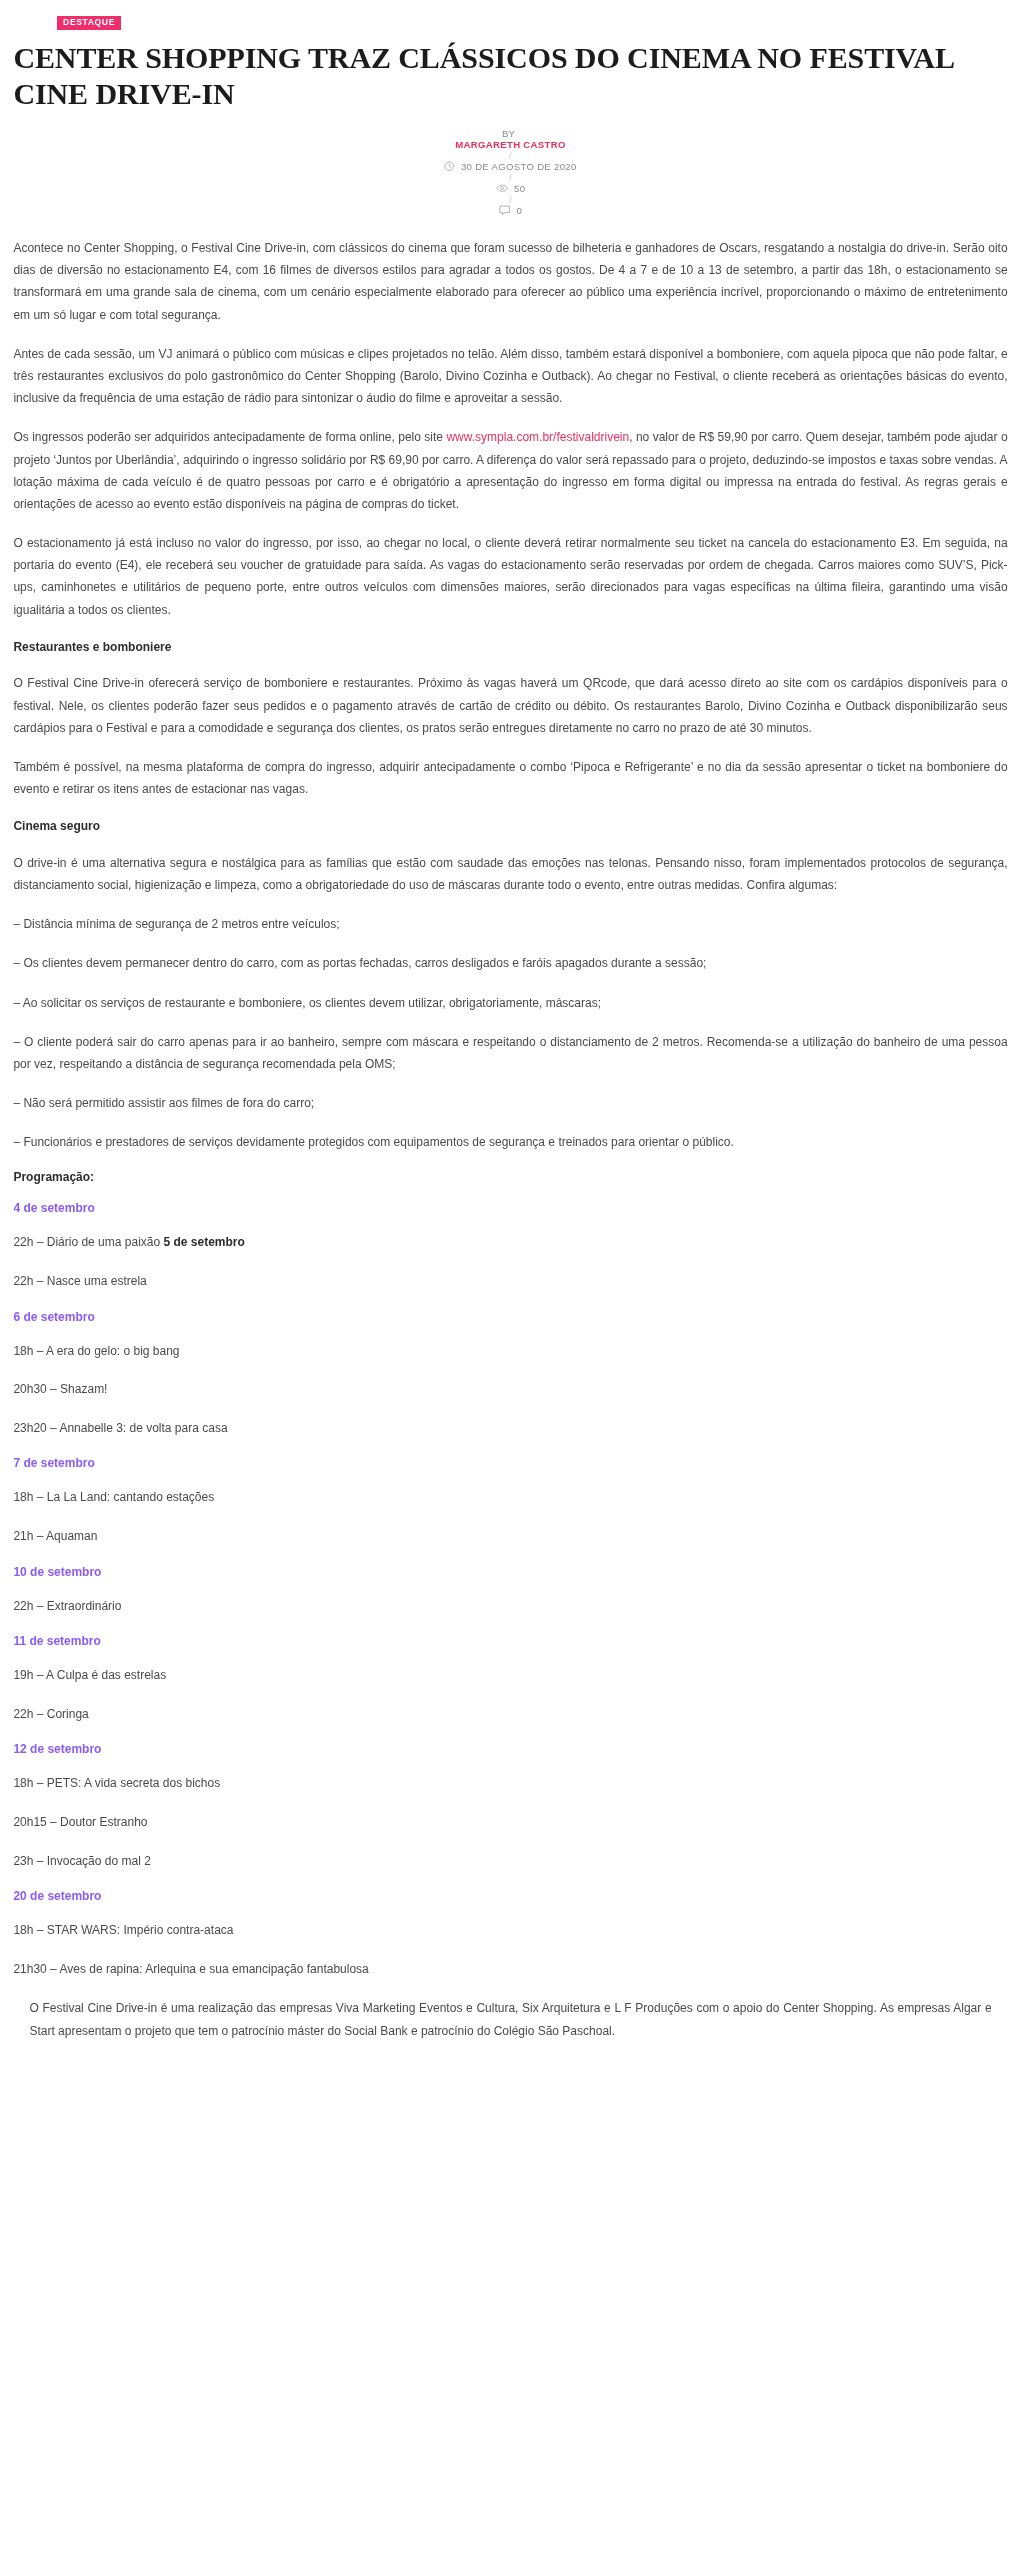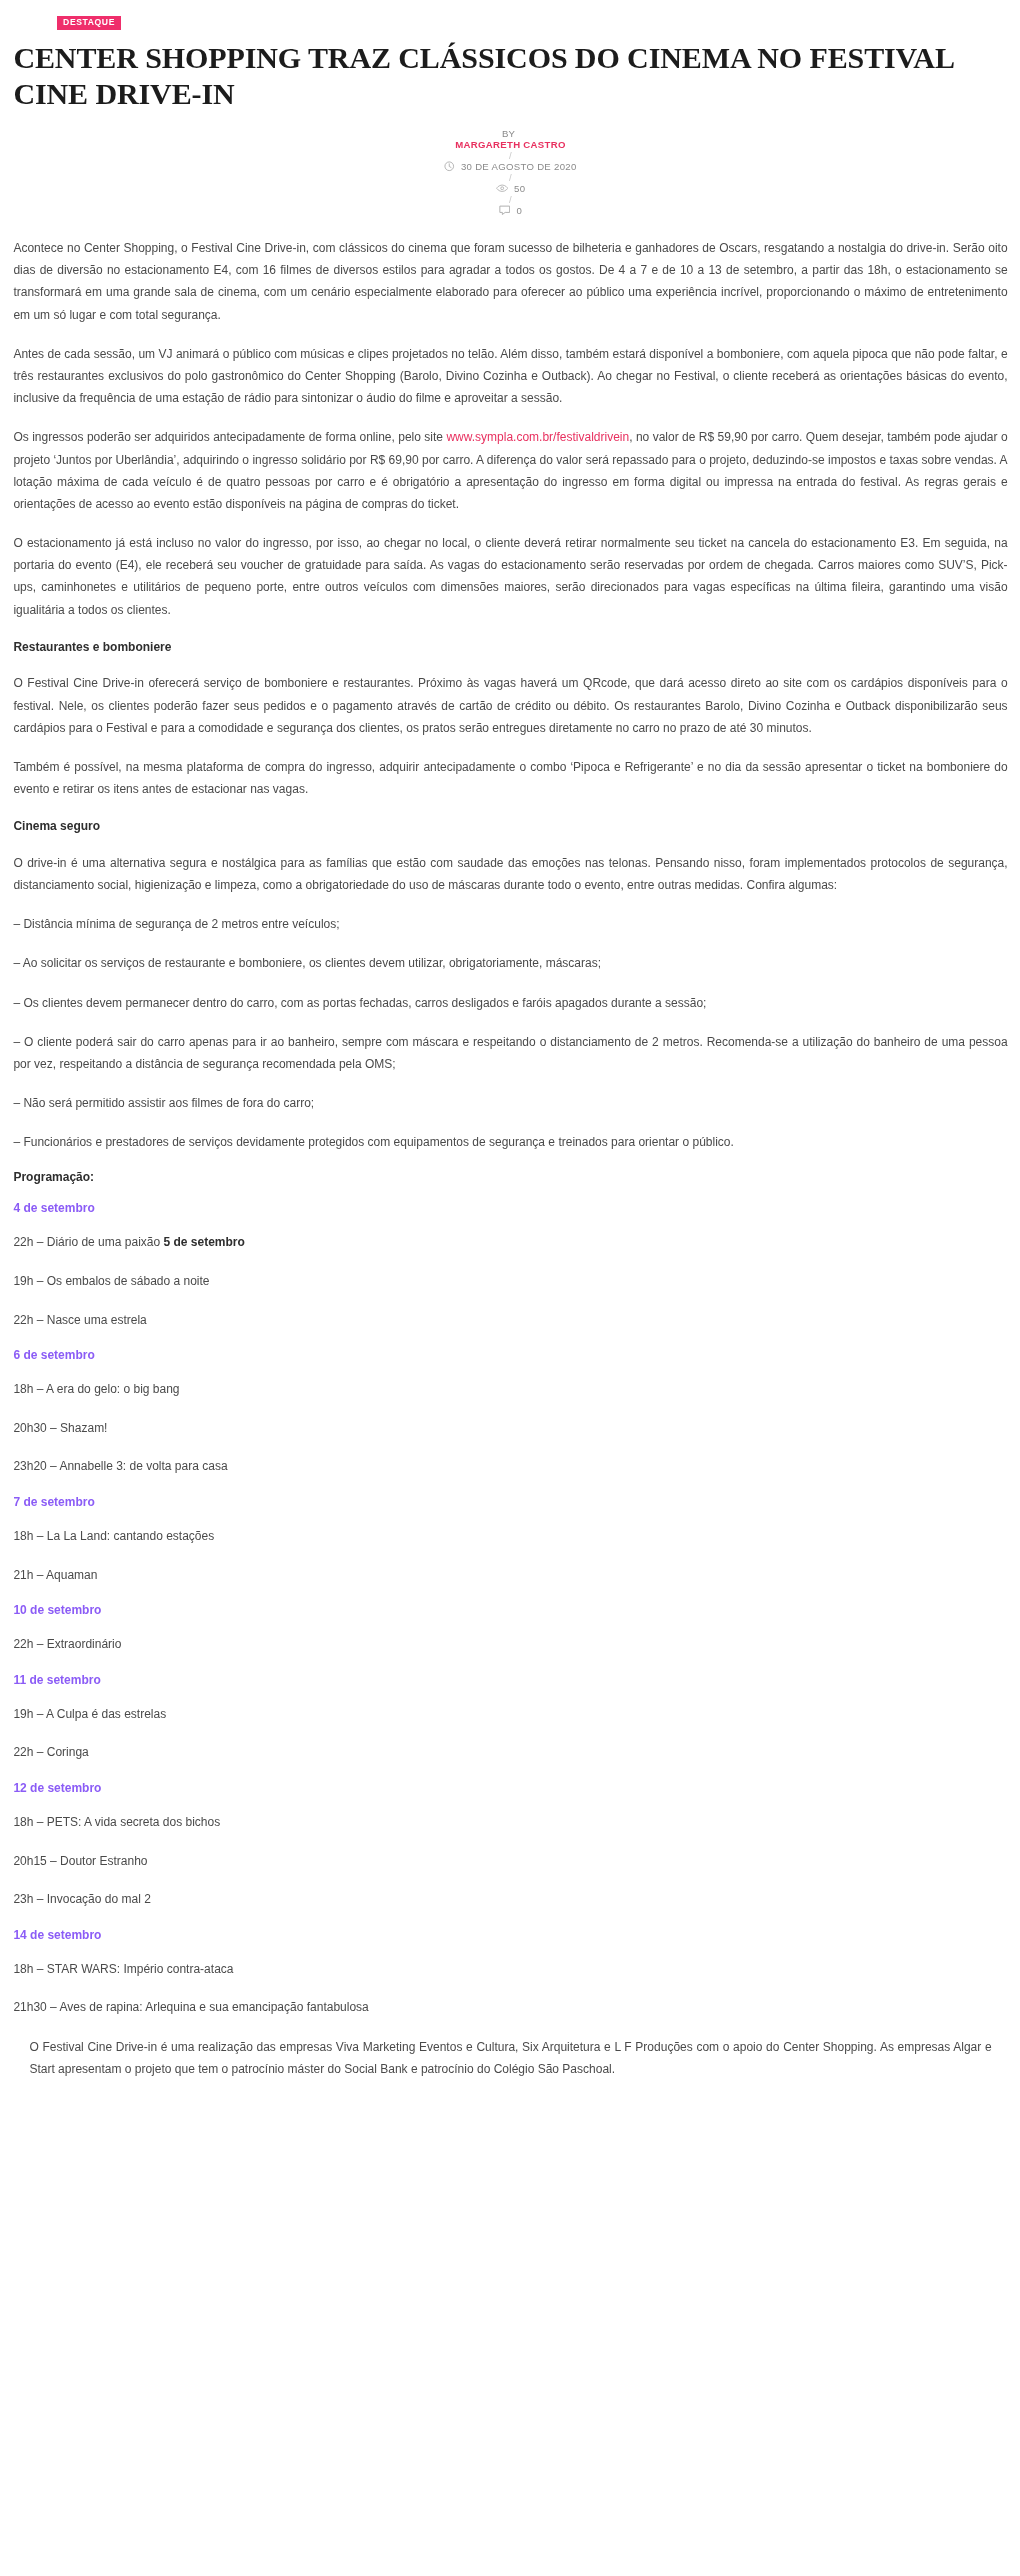--- a/index.html
+++ b/index.html
@@ -180,34 +180,33 @@
 
   <h3 class="sub">Restaurantes e bomboniere</h3>
   <p class="body">O Festival Cine Drive-in oferecerá serviço de bomboniere e restaurantes. Próximo às vagas haverá um QRcode, que dará acesso direto ao site com os cardápios disponíveis para o festival. Nele, os clientes poderão fazer seus pedidos e o pagamento através de cartão de crédito ou débito. Os restaurantes Barolo, Divino Cozinha e Outback disponibilizarão seus cardápios para o Festival e para a comodidade e segurança dos clientes, os pratos serão entregues diretamente no carro no prazo de até 30 minutos.</p>
   <p class="body">Também é possível, na mesma plataforma de compra do ingresso, adquirir antecipadamente o combo ‘Pipoca e Refrigerante’ e no dia da sessão apresentar o ticket na bomboniere do evento e retirar os itens antes de estacionar nas vagas.</p>
 
   <h3 class="sub">Cinema seguro</h3>
   <p class="body">O drive-in é uma alternativa segura e nostálgica para as famílias que estão com saudade das emoções nas telonas. Pensando nisso, foram implementados protocolos de segurança, distanciamento social, higienização e limpeza, como a obrigatoriedade do uso de máscaras durante todo o evento, entre outras medidas. Confira algumas:</p>
 
   <div>
     <p class="dash">– Distância mínima de segurança de 2 metros entre veículos;</p>
+    <p class="dash">– Os clientes devem permanecer dentro do carro, com as portas fechadas, carros desligados e faróis apagados durante a sessão;</p>
     <p class="dash">– Ao solicitar os serviços de restaurante e bomboniere, os clientes devem utilizar, obrigatoriamente, máscaras;</p>
-    <p class="dash">– Os clientes devem permanecer dentro do carro, com as portas fechadas, carros desligados e faróis apagados durante a sessão;</p>
     <p class="dash">–  O cliente poderá sair do carro apenas para ir ao banheiro, sempre com máscara e respeitando o distanciamento de 2 metros. Recomenda-se a utilização do banheiro de uma pessoa por vez, respeitando a distância de segurança recomendada pela OMS;</p>
     <p class="dash">– Não será permitido assistir aos filmes de fora do carro;</p>
     <p class="dash">– Funcionários e prestadores de serviços devidamente protegidos com equipamentos de segurança e treinados para orientar o público.</p>
   </div>
 
   <p class="sched-label">Programação:</p>
 
   <div>
 
     <p class="day">4 de setembro</p>
     <p class="slot"><span>22h – Diário de uma paixão </span><b>5 de setembro</b></p>
-    <p class="slot">19h – Os embalos de sábado a noite</p>
     <p class="slot">22h – Nasce uma estrela</p>
 
     <p class="day">6 de setembro</p>
     <p class="slot">18h – A era do gelo: o big bang</p>
     <p class="slot">20h30 – Shazam!</p>
     <p class="slot">23h20 – Annabelle 3: de volta para casa</p>
 
     <p class="day">7 de setembro</p>
     <p class="slot">18h – La La Land: cantando estações</p>
     <p class="slot">21h – Aquaman</p>
@@ -217,21 +216,21 @@
 
     <p class="day">11 de setembro</p>
     <p class="slot">19h – A Culpa é das estrelas</p>
     <p class="slot">22h – Coringa</p>
 
     <p class="day">12 de setembro</p>
     <p class="slot">18h – PETS: A vida secreta dos bichos</p>
     <p class="slot">20h15 – Doutor Estranho</p>
     <p class="slot">23h – Invocação do mal 2</p>
 
-    <p class="day">14 de setembro</p>
+    <p class="day">20 de setembro</p>
     <p class="slot">18h – STAR WARS: Império contra-ataca</p>
     <p class="slot">21h30 – Aves de rapina: Arlequina e sua emancipação fantabulosa</p>
 
   </div>
 
   <p class="closing">O Festival Cine Drive-in é uma realização  das empresas Viva Marketing Eventos e Cultura, Six Arquitetura e L F Produções com o apoio do Center Shopping. As empresas Algar e Start apresentam o projeto que tem o patrocínio máster do Social Bank e patrocínio do Colégio São Paschoal.</p>
 
 </div>
 
 

